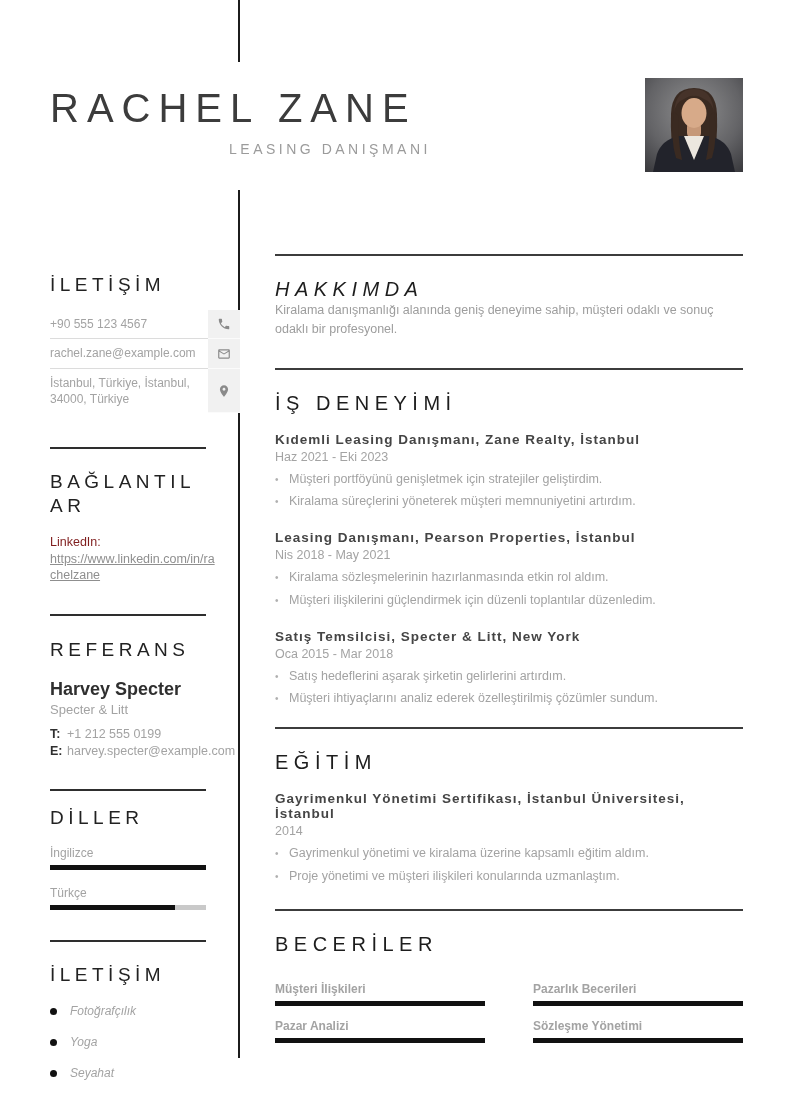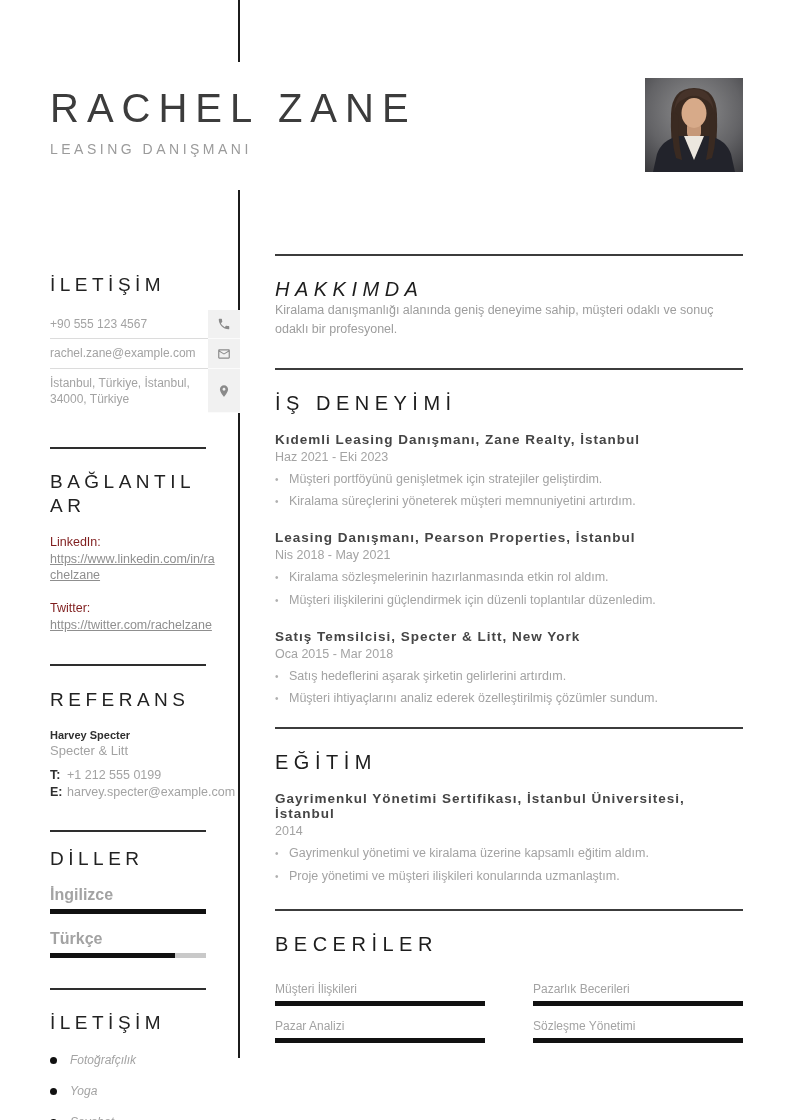--- a/index.html
+++ b/index.html
@@ -9,21 +9,21 @@
     position:relative; width:794px; height:1120px; margin:0 auto;
     background:#ffffff; overflow:hidden; color:#3f3f3f;
   }
   
   .vrule-top  { position:absolute; left:238px; top:0;     width:1.5px; height:62px;  background:#1c1c1c; }
   .vrule-main { position:absolute; left:238px; top:190px; width:1.5px; height:868px; background:#1c1c1c; }
 
   
   .header { position:absolute; left:50px; top:86px; width:560px; }
   .name { font-size:40px; font-weight:400; letter-spacing:8px; color:#3c3c3c; white-space:nowrap; }
-  .job-title { margin-top:10px; font-size:14px; letter-spacing:3.5px; color:#9b9b9b; }
+  .job-title { margin-top:10px; font-size:14px; letter-spacing:3.5px; color:#9b9b9b;text-align:center; }
   .photo { position:absolute; left:645px; top:78px; width:98px; height:94px; overflow:hidden; }
   .photo svg { display:block; width:100%; height:100%; }
 
   
   .sidebar { position:absolute; left:50px;  top:253px; width:190px; }
   .main    { position:absolute; left:275px; top:245px; width:468px; }
 
   
   .rule-side { width:156px; height:2px; background:#2e2e2e; border:0; }
   .rule-main { width:468px; height:2px; background:#3c3c3c; border:0; }
@@ -45,32 +45,32 @@
   
   .links-rule { margin-top:34px; }
   .links-heading { margin-top:21px; }
   .link-item { margin-top:16px; font-size:12.5px; line-height:1.35; }
   .link-label { color:#7f1d1d; }
   .link-url { color:#8f8f8f; text-decoration:underline; overflow-wrap:anywhere; display:block; width:170px; }
 
   
   .ref-rule { margin-top:30px; }
   .ref-heading { margin-top:22px; }
-  .ref-name { margin-top:17px; font-size:11px; font-weight:700; color:#2f2f2f; }
+  .ref-name { margin-top:17px; font-size:18px; font-weight:700; color:#2f2f2f; }
   .ref-company { font-size:13px; color:#a3a3a3; margin-top:2px; }
   .ref-contact { margin-top:9px; }
   .ref-line { display:flex; font-size:12.5px; line-height:1.35; }
   .ref-label { font-weight:700; color:#2f2f2f; width:17px; flex:none; }
   .ref-val { color:#a3a3a3; flex:1; overflow-wrap:anywhere; }
 
   
   .lang-rule { margin-top:29px; }
   .lang-heading { margin-top:15px; }
   .lang-item { margin-top:16px; width:156px; }
-  .lang-name { font-size:16px; color:#a3a3a3; margin-bottom:5px;font-weight:bold; }
+  .lang-name { font-size:12px; color:#a3a3a3; margin-bottom:5px; }
   .bar-track { width:100%; height:5px; background:#c9c9c9; }
   .bar-fill { height:100%; background:#111; }
 
   
   .hobby-rule { margin-top:30px; }
   .hobby-heading { margin-top:21px; margin-bottom:18px; }
   .hobby-item { display:flex; align-items:center; margin-top:17px; font-size:12px; color:#a3a3a3;font-style:italic; }
   .hobby-dot { width:7px; height:7px; border-radius:50%; background:#111; margin-right:13px; flex:none; }
 
   
@@ -86,21 +86,21 @@
   .bullets { margin-top:7px; }
   .bullet { display:flex; font-size:12.5px; color:#a3a3a3; line-height:1.3; margin-top:6px; }
   .bullet-dot { width:14px; flex:none; color:#b0b0b0; font-size:10px; padding-top:2px; }
 
   .edu-rule { margin-top:5px; }
   .edu-heading { margin-top:22px; margin-bottom:17px; }
 
   .skills-rule { margin-top:25px; }
   .skills-heading { margin-top:22px; margin-bottom:26px; }
   .skills-grid { display:grid; grid-template-columns:210px 210px; column-gap:48px; row-gap:13px; }
-  .skill-name { font-size:12px; color:#a3a3a3; margin-bottom:5px; }
+  .skill-name { font-size:12px; color:#a3a3a3; margin-bottom:5px;font-weight:bold; }
 </style>
 </head>
 <body>
 
 <div class="page">
 
   <div class="vrule-top"></div>
   <div class="vrule-main"></div>
 
   <div class="header">
@@ -164,24 +164,20 @@
         </div>
       </div>
     </div>
 
     <hr class="rule-side links-rule">
     <div class="side-heading links-heading">BAĞLANTILAR</div>
     <div class="link-item">
       <span class="link-label">LinkedIn:</span>
       <a class="link-url" href="#">https://www.linkedin.com/in/rachelzane</a>
     </div>
-    <div class="link-item">
-      <span class="link-label">Twitter:</span>
-      <a class="link-url" href="#">https://twitter.com/rachelzane</a>
-    </div>
 
     <hr class="rule-side ref-rule">
     <div class="side-heading ref-heading">REFERANS</div>
     <div class="ref-name">Harvey Specter</div>
     <div class="ref-company">Specter &amp; Litt</div>
     <div class="ref-contact">
       <div class="ref-line">
         <span class="ref-label">T:</span>
         <span class="ref-val">+1 212 555 0199</span>
       </div>

